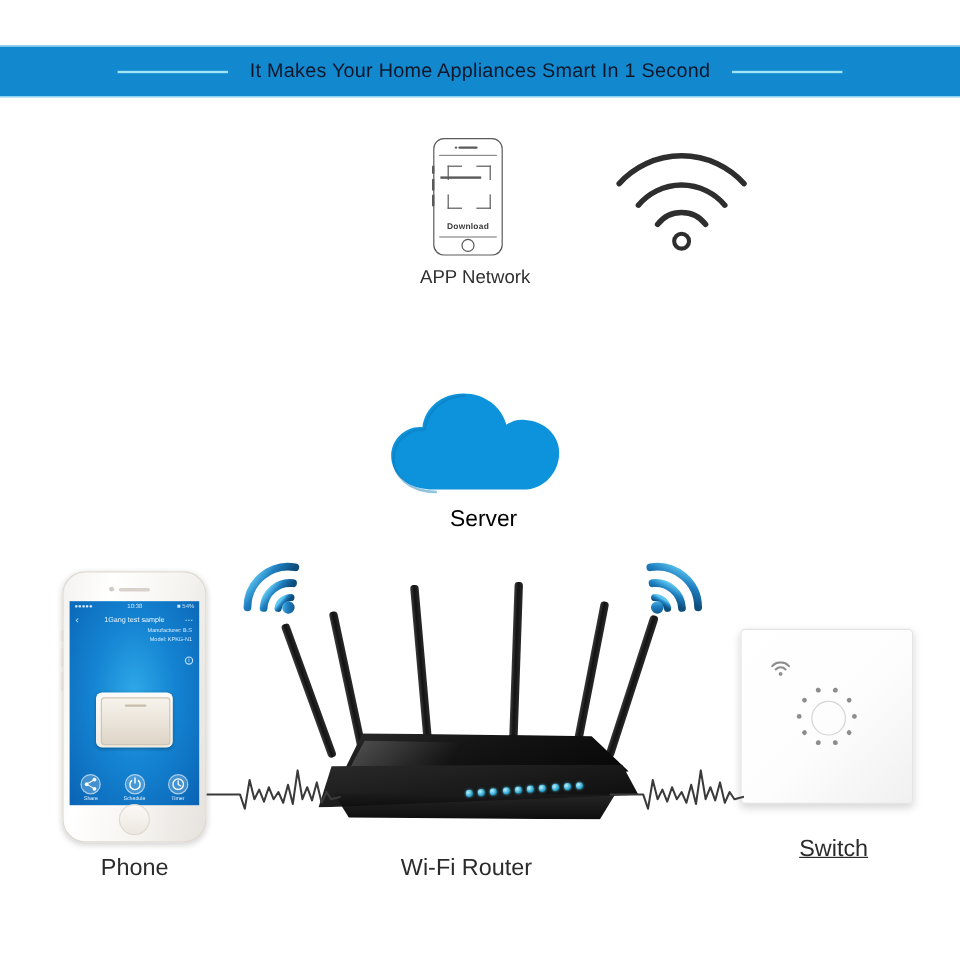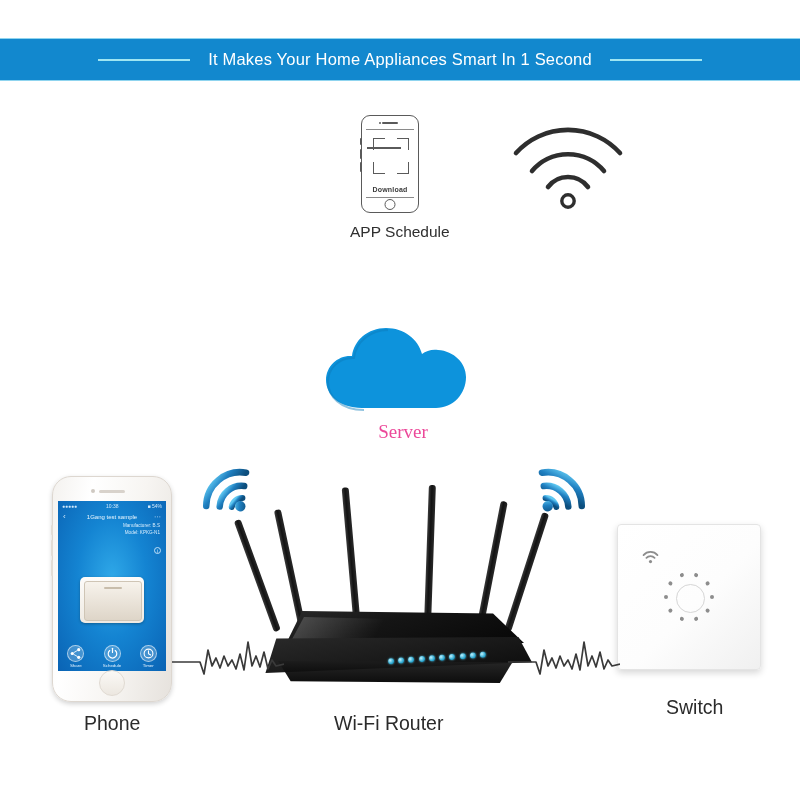--- a/index.html
+++ b/index.html
@@ -31,21 +31,21 @@
     align-items: center;
     justify-content: center;
     gap: 18px;
   }
   .banner-rule {
     width: 92px;
     height: 2px;
     background: #9fe6f2;
   }
   .banner-title {
-    color: #ffffff;
+    color: #0f172a;
     font-size: 16.5px;
     letter-spacing: .2px;
     white-space: nowrap;
   }
 
   
   .steps {
     position: absolute;
     left: 140px;
     top: 115px;
@@ -202,23 +202,22 @@
   
   .cloud-wrap {
     position: absolute;
     left: 318px;
     top: 318px;
     width: 170px;
     text-align: center;
   }
   .cloud-label {
     font-size: 19px;
-    color: #ec4899;
+    color: #000000;
     margin-top: 4px;
-    font-family: Liberation Serif, serif;
   }
 
   
   .scene { position: absolute; left: 0; top: 440px; width: 800px; height: 361px; }
 
   .node-label {
     position: absolute;
     font-size: 19.5px;
     color: #2b2b2b;
     white-space: nowrap;
@@ -401,21 +400,21 @@
               <i></i>
               <i></i>
               <i></i>
           </div>
           <div class="qr-scan"></div>
           <div class="dl-text">Download</div>
         </div>
         <span class="home-btn"></span>
       </div>
     </div>
-    <div class="step-label">APP Schedule</div>
+    <div class="step-label">APP Network</div>
   </div>
 
   <div class="step" style="left:348px; top:4px; width:160px;">
     <div class="step-art" style="width:120px;">
       <svg class="wifi-outline" viewBox="0 0 120 92">
         <path d="M8 34 A70 70 0 0 1 112 34" fill="none" stroke="#2e2e2e" stroke-width="4.6" stroke-linecap="round"></path>
         <path d="M24 52 A47 47 0 0 1 96 52" fill="none" stroke="#2e2e2e" stroke-width="4.6" stroke-linecap="round"></path>
         <path d="M40 68 A25 25 0 0 1 80 68" fill="none" stroke="#2e2e2e" stroke-width="4.6" stroke-linecap="round"></path>
         <circle cx="60" cy="82" r="6.2" fill="none" stroke="#2e2e2e" stroke-width="3.4"></circle>
       </svg>
@@ -565,21 +564,21 @@
       <i style="transform:rotate(72deg) translate(23px)"></i>
       <i style="transform:rotate(108deg) translate(23px)"></i>
       <i style="transform:rotate(144deg) translate(23px)"></i>
       <i style="transform:rotate(180deg) translate(23px)"></i>
       <i style="transform:rotate(216deg) translate(23px)"></i>
       <i style="transform:rotate(252deg) translate(23px)"></i>
       <i style="transform:rotate(288deg) translate(23px)"></i>
       <i style="transform:rotate(324deg) translate(23px)"></i>
     </div>
   </div>
-  <div class="node-label" style="left:666px; top:256px;">Switch</div>
+  <div class="node-label" style="left:666px; top:256px;text-decoration:underline;">Switch</div>
 
   <svg class="wave" style="left:172px; top:196px;" width="112" height="46" viewBox="0 0 112 46">
     <path d="M0 26 H28 L32 38 L36 14 L40 30 L44 22 L48 32 L52 20 L56 30 L60 24
              L64 33 L68 18 L72 34 L76 6 L80 30 L84 20 L88 31 L92 16 L96 33 L100 24 L104 30 L112 28" fill="none" stroke="#3a3a3a" stroke-width="1.7" stroke-linejoin="round"></path>
   </svg>
 
   <svg class="wave" style="left:508px; top:196px;" width="112" height="46" viewBox="0 0 112 46">
     <path d="M0 26 H28 L32 38 L36 14 L40 30 L44 22 L48 32 L52 20 L56 30 L60 24
              L64 33 L68 18 L72 34 L76 6 L80 30 L84 20 L88 31 L92 16 L96 33 L100 24 L104 30 L112 28" fill="none" stroke="#3a3a3a" stroke-width="1.7" stroke-linejoin="round"></path>
   </svg>

